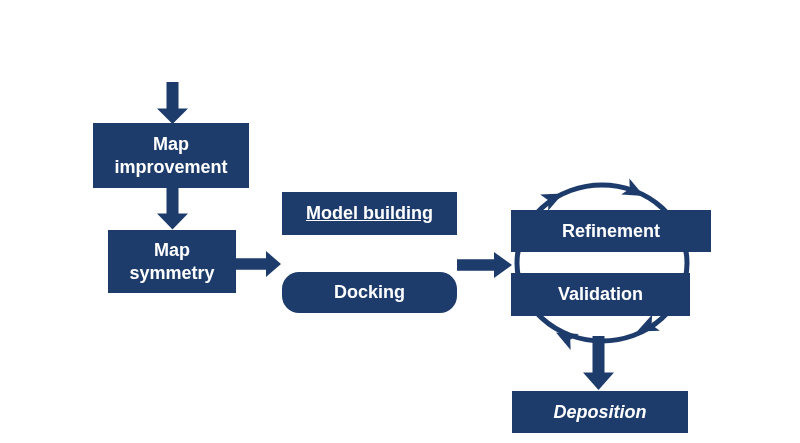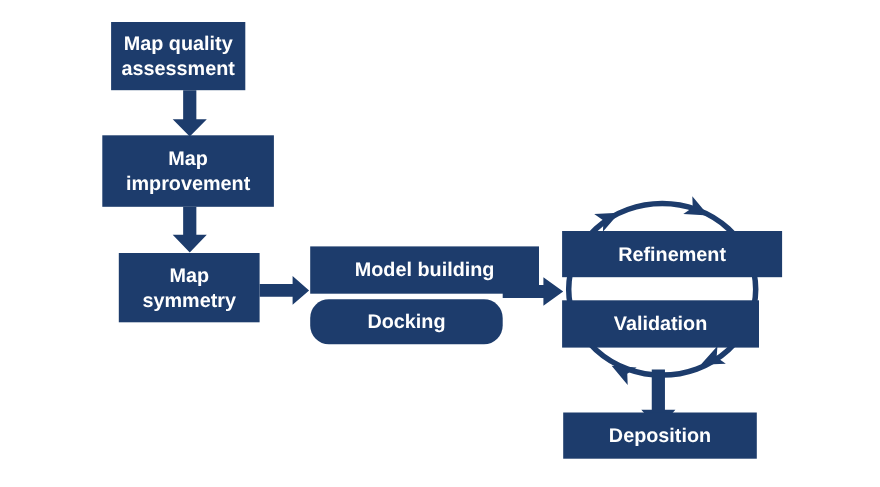--- a/index.html
+++ b/index.html
@@ -22,25 +22,25 @@
     text-align:center;
     font-size:18px;font-weight:700;line-height:23px;
     white-space:pre-line;
     z-index:2;
     box-sizing:border-box;
   }
   
   #n-map-quality     {left:101px; top:20px;  width:122px; height:62px;}
   #n-map-improvement {left:93px;  top:123px; width:156px; height:65px;}
   #n-map-symmetry    {left:108px; top:230px; width:128px; height:63px;}
-  #n-model-building  {left:282px; top:224px; width:208px; height:43px;}
+  #n-model-building  {left:282px; top:192px; width:175px; height:43px;text-decoration:underline;}
   #n-docking         {left:282px; top:272px; width:175px; height:41px;border-radius:17px;}
   #n-refinement      {left:511px; top:210px; width:200px; height:42px;}
   #n-validation      {left:511px; top:273px; width:179px; height:43px;}
-  #n-deposition      {left:512px; top:375px; width:176px; height:42px;}
+  #n-deposition      {left:512px; top:391px; width:176px; height:42px;font-style:italic;}
   .blue{fill:#1d3c6c;}
   .cycle-ring{fill:none;stroke:#1d3c6c;stroke-width:5px;}
 </style>
 </head>
 <body>
 
 <div class="canvas">
 
   <svg class="arrows-layer" viewBox="0 0 800 443" xmlns="http://www.w3.org/2000/svg">
 
@@ -56,24 +56,20 @@
 
     <path class="blue" d="M166.5 188 L178.5 188 L178.5 213.5 L188 213.5 L172.5 229.5 L157 213.5 L166.5 213.5 Z"></path>
 
     <path class="blue" d="M236 258.2 L266 258.2 L266 251 L281 264 L266 277 L266 269.8 L236 269.8 Z"></path>
 
     <path class="blue" d="M457 259.2 L494 259.2 L494 252 L512 265 L494 278 L494 270.8 L457 270.8 Z"></path>
 
     <path class="blue" d="M592.5 336 L604.5 336 L604.5 372.5 L614 372.5 L598.5 390 L583 372.5 L592.5 372.5 Z"></path>
   </svg>
 
-  <div class="node" id="n-map-quality">
-    <span>Map quality
-assessment</span>
-  </div>
 
   <div class="node" id="n-map-improvement">
     <span>Map
 improvement</span>
   </div>
 
   <div class="node" id="n-map-symmetry">
     <span>Map
 symmetry</span>
   </div>

